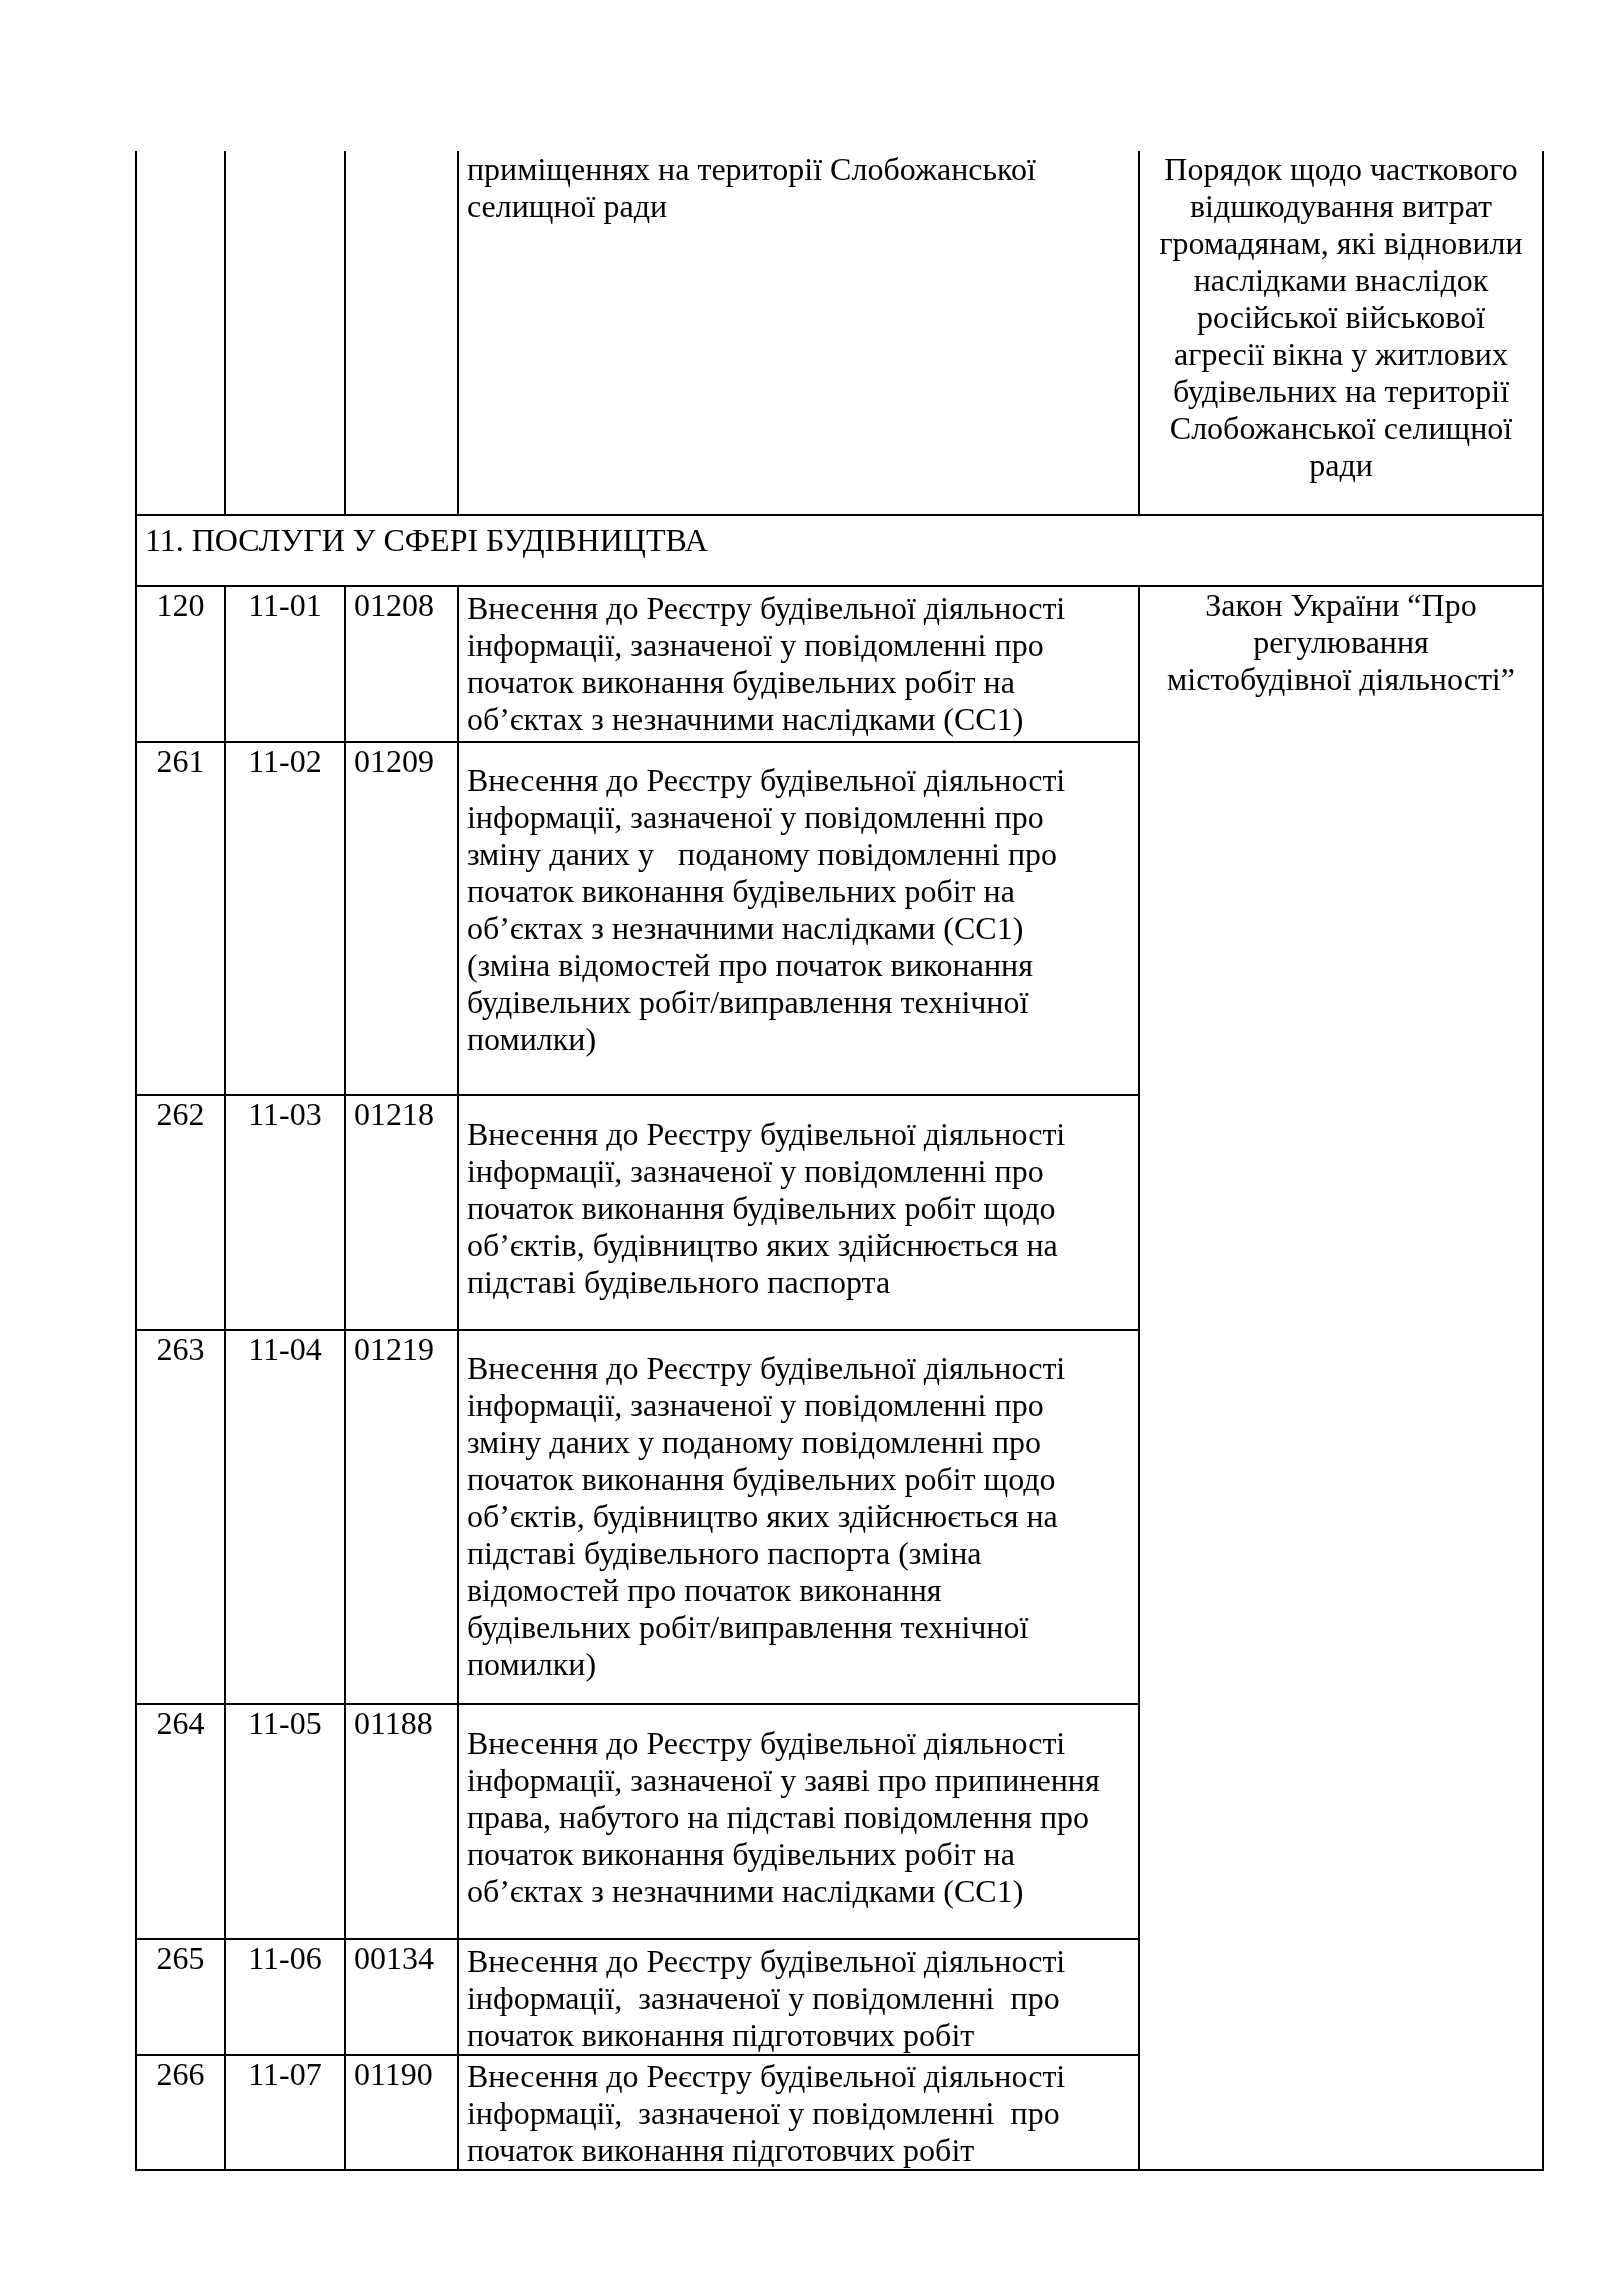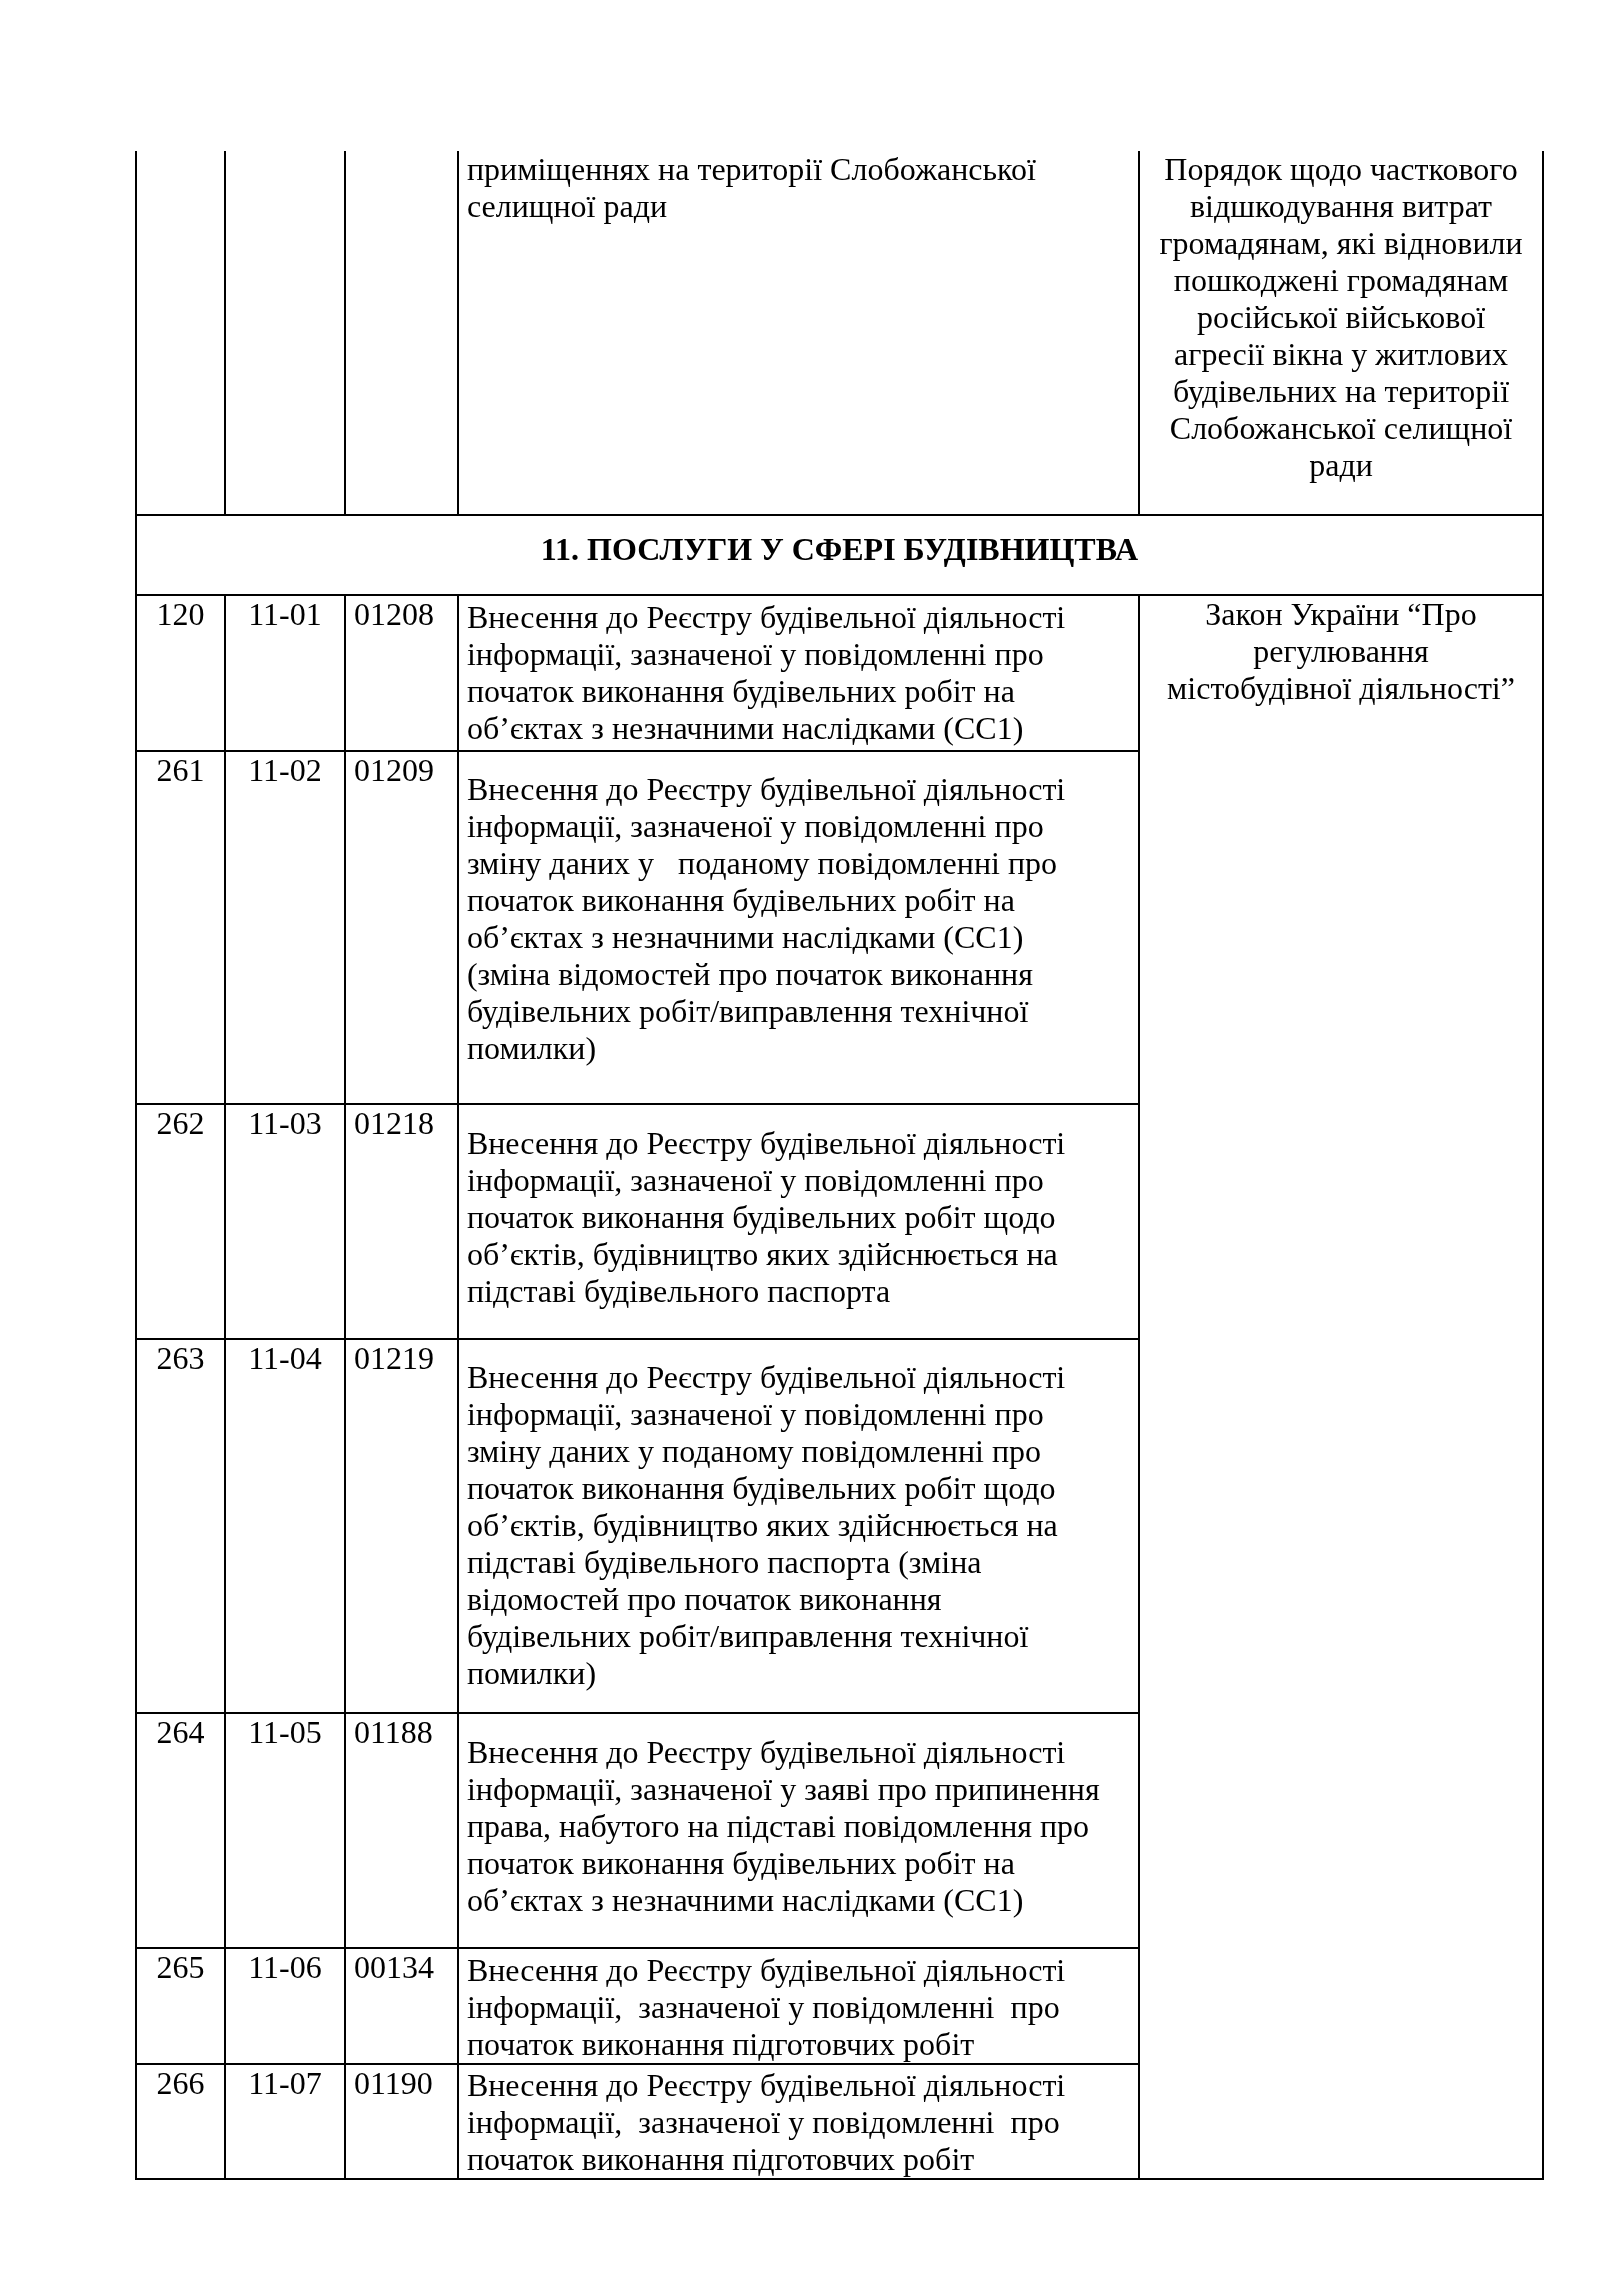--- a/index.html
+++ b/index.html
@@ -9,21 +9,21 @@
   table.reg { position: absolute; left: 135px; top: 151px; width: 1406px;
               border-collapse: collapse; table-layout: fixed; font-size: 32px; line-height: 37px; }
   table.reg td { border: 2px solid #000; vertical-align: top; padding: 0 7.9px; }
   table.reg tr.cont td { border-top: none; }
   col.c1 { width: 89px; } col.c2 { width: 120px; } col.c3 { width: 113px; }
   col.c4 { width: 681px; } col.c5 { width: 404px; }
   td.num, td.code { text-align: center; padding-top: 5.2px; }
   td.svc { text-align: left; padding-top: 21px; }
   td.desc { padding-left: 13px; padding-right: 6.5px; }
   td.law { text-align: center; padding-top: 5.2px; }
-  tr.section td { text-align: center; font-weight: bold; height: 63px; vertical-align: top; padding-top: 15px; }
+  tr.section td { font-weight: normal; height: 63px; vertical-align: top; padding-top: 6px; }
   .line { display: block; white-space: pre; }
   tr.r-prev td { height: 363px; }
   tr.r260 td { height: 151px; }
   tr.r261 td { height: 332px; }
   tr.r262 td { height: 213px; }
   tr.r263 td { height: 353px; }
   tr.r264 td { height: 213px; }
   tr.r265 td { height: 110px; margin-left: 16px; }
   tr.r266 td { height: 111px; }
   tr.r260 td.desc, tr.r265 td.desc, tr.r266 td.desc { padding-top: 2.6px; }
@@ -47,21 +47,21 @@
         <td></td>
         <td></td>
         <td class="desc">
           <span class="line">приміщеннях на території Слобожанської</span>
           <span class="line">селищної ради</span>
         </td>
         <td class="law">
           <span class="line">Порядок щодо часткового</span>
           <span class="line">відшкодування витрат</span>
           <span class="line">громадянам, які відновили</span>
-          <span class="line">пошкоджені громадянам</span>
+          <span class="line">наслідками внаслідок</span>
           <span class="line">російської військової</span>
           <span class="line">агресії вікна у житлових</span>
           <span class="line">будівельних на території</span>
           <span class="line">Слобожанської селищної</span>
           <span class="line">ради</span>
         </td>
       </tr>
 
       <tr class="section">
         <td colspan="5">11. ПОСЛУГИ У СФЕРІ БУДІВНИЦТВА</td>

